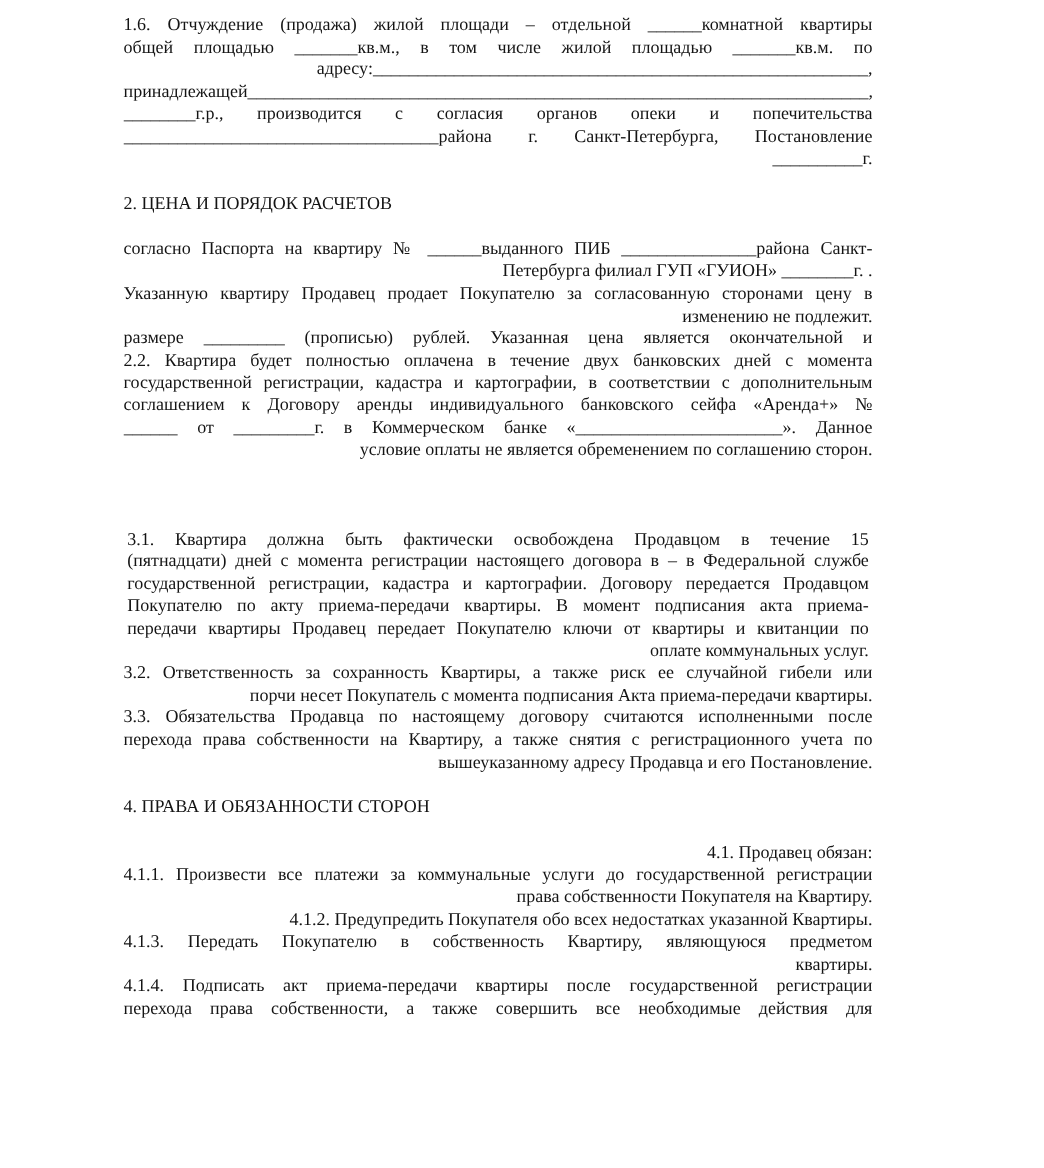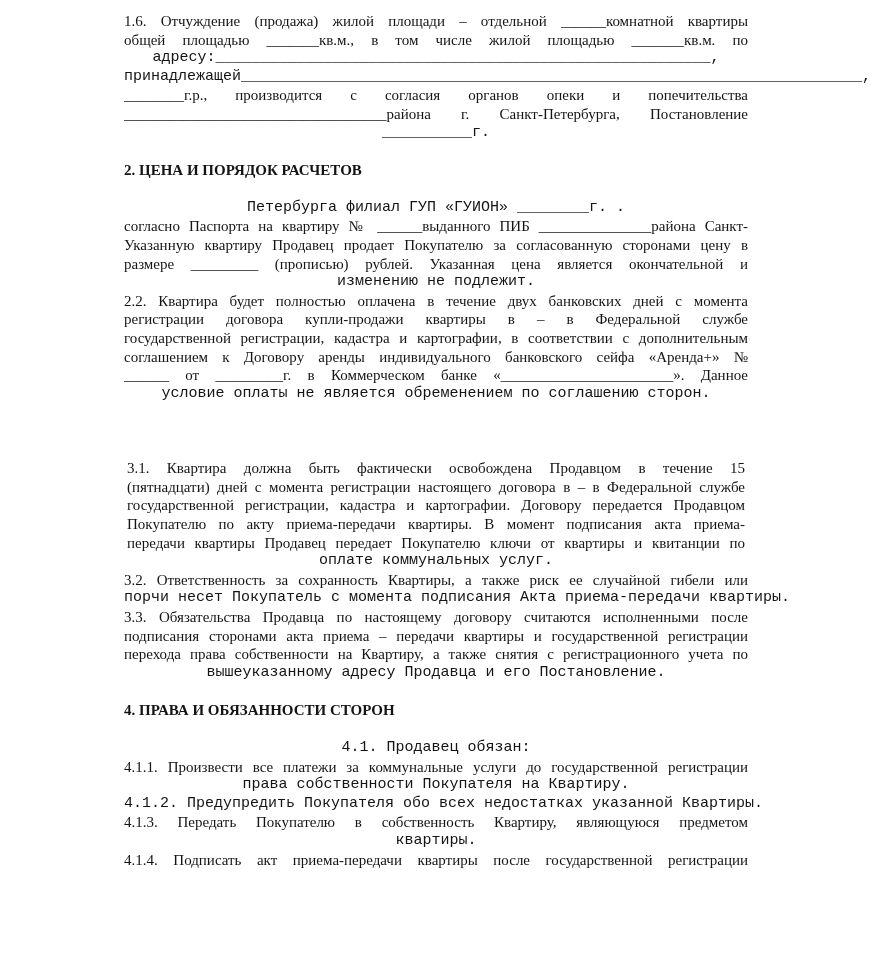--- a/index.html
+++ b/index.html
@@ -1,22 +1,22 @@
 <!DOCTYPE html>
 <html><head>
 <meta charset="utf-8">
 <style>
   html, body { margin: 0; padding: 0; background: #ffffff; }
   body { width: 870px; height: 973px; overflow: hidden; position: relative;
          font-family: "Liberation Serif", "DejaVu Serif", serif; color: #141414; font-size: 15px; }
-  .page { position: absolute; left: 103px; top: 12px; width: 624px; margin-left: 21px; }
+  .page { position: absolute; left: 103px; top: 12px; width: 624px; }
   .ln { height: 18.6px; line-height: 18.6px; white-space: nowrap; overflow: visible; }
   .j { text-align: justify; text-align-last: justify; white-space: normal; overflow: hidden; height: 18.6px; }
-  .l { text-align: center; font-family: Liberation Mono, monospace; }
-  .heading { height: 18.6px; line-height: 18.6px; font-size: 15px; font-weight: bold; }
+  .l { text-align: right; }
+  .heading { height: 18.6px; line-height: 18.6px; font-size: 15px; }
   .gap-m { height: 19px; }
   .gap-l { height: 37px; }
   .ind3 { padding-left: 3px; width: 618px; }
 </style>
 </head>
 <body>
 
 <div class="page">
 
   <div>
@@ -27,31 +27,30 @@
     <div class="ln j">________г.р., производится с согласия органов опеки и попечительства</div>
     <div class="ln j">___________________________________района г. Санкт-Петербурга, Постановление</div>
     <div class="ln l">__________г.</div>
   </div>
 
   <div class="gap-m"></div>
   <div class="heading">2. ЦЕНА И ПОРЯДОК РАСЧЕТОВ</div>
   <div class="gap-m"></div>
 
   <div>
+    <div class="ln j">согласно Паспорта на квартиру № ______выданного ПИБ _______________района Санкт-</div>
     <div class="ln l">Петербурга филиал ГУП «ГУИОН» ________г.  .</div>
-    <div class="ln j">согласно Паспорта на квартиру № ______выданного ПИБ _______________района Санкт-</div>
   </div>
   <div>
     <div class="ln j">Указанную квартиру Продавец продает Покупателю за согласованную сторонами цену в</div>
+    <div class="ln l">изменению не подлежит.</div>
     <div class="ln j">размере _________ (прописью)  рублей. Указанная цена является окончательной и</div>
-    <div class="ln l">изменению не подлежит.</div>
   </div>
   <div>
     <div class="ln j">2.2. Квартира будет полностью оплачена в течение двух банковских дней с момента</div>
-    <div class="ln j">регистрации договора купли-продажи квартиры в – в Федеральной службе</div>
     <div class="ln j">государственной регистрации, кадастра и картографии, в соответствии с дополнительным</div>
     <div class="ln j">соглашением к Договору аренды индивидуального банковского сейфа «Аренда+» №</div>
     <div class="ln j">______ от _________г. в Коммерческом банке «_______________________». Данное</div>
     <div class="ln l">условие  оплаты не является обременением по соглашению сторон.</div>
   </div>
 
   <div class="gap-l"></div>
   <div class="gap-m"></div>
 
   <div class="ind3">
@@ -61,36 +60,36 @@
     <div class="ln j">Покупателю по акту приема-передачи квартиры. В момент подписания  акта приема-</div>
     <div class="ln j">передачи квартиры  Продавец передает Покупателю ключи от квартиры и квитанции по</div>
     <div class="ln l">оплате коммунальных услуг.</div>
   </div>
   <div>
     <div class="ln j">3.2. Ответственность за сохранность Квартиры, а также риск ее случайной гибели или</div>
     <div class="ln l">порчи несет Покупатель с момента подписания Акта приема-передачи квартиры.</div>
   </div>
   <div>
     <div class="ln j">3.3. Обязательства Продавца по настоящему договору считаются исполненными после</div>
-    <div class="ln j">подписания сторонами акта приема – передачи квартиры и государственной регистрации</div>
     <div class="ln j">перехода права собственности на Квартиру, а также снятия с регистрационного учета по</div>
     <div class="ln l">вышеуказанному адресу Продавца и его Постановление.</div>
   </div>
 
   <div class="gap-m"></div>
   <div class="heading">4. ПРАВА И ОБЯЗАННОСТИ СТОРОН</div>
   <div class="gap-m"></div>
 
   <div class="ln l">4.1. Продавец обязан:</div>
   <div>
     <div class="ln j">4.1.1. Произвести все платежи за коммунальные услуги до государственной регистрации</div>
     <div class="ln l">права собственности Покупателя на Квартиру.</div>
   </div>
   <div class="ln l">4.1.2. Предупредить Покупателя обо всех недостатках указанной Квартиры.</div>
   <div>
     <div class="ln j">4.1.3. Передать Покупателю в собственность Квартиру, являющуюся предметом</div>
     <div class="ln l">квартиры.</div>
   </div>
   <div>
     <div class="ln j">4.1.4. Подписать акт приема-передачи квартиры после государственной регистрации</div>
+    <div class="ln j">перехода права собственности, а также совершить все необходимые действия для</div>
   </div>
 
 </div>
 
 </body></html>

